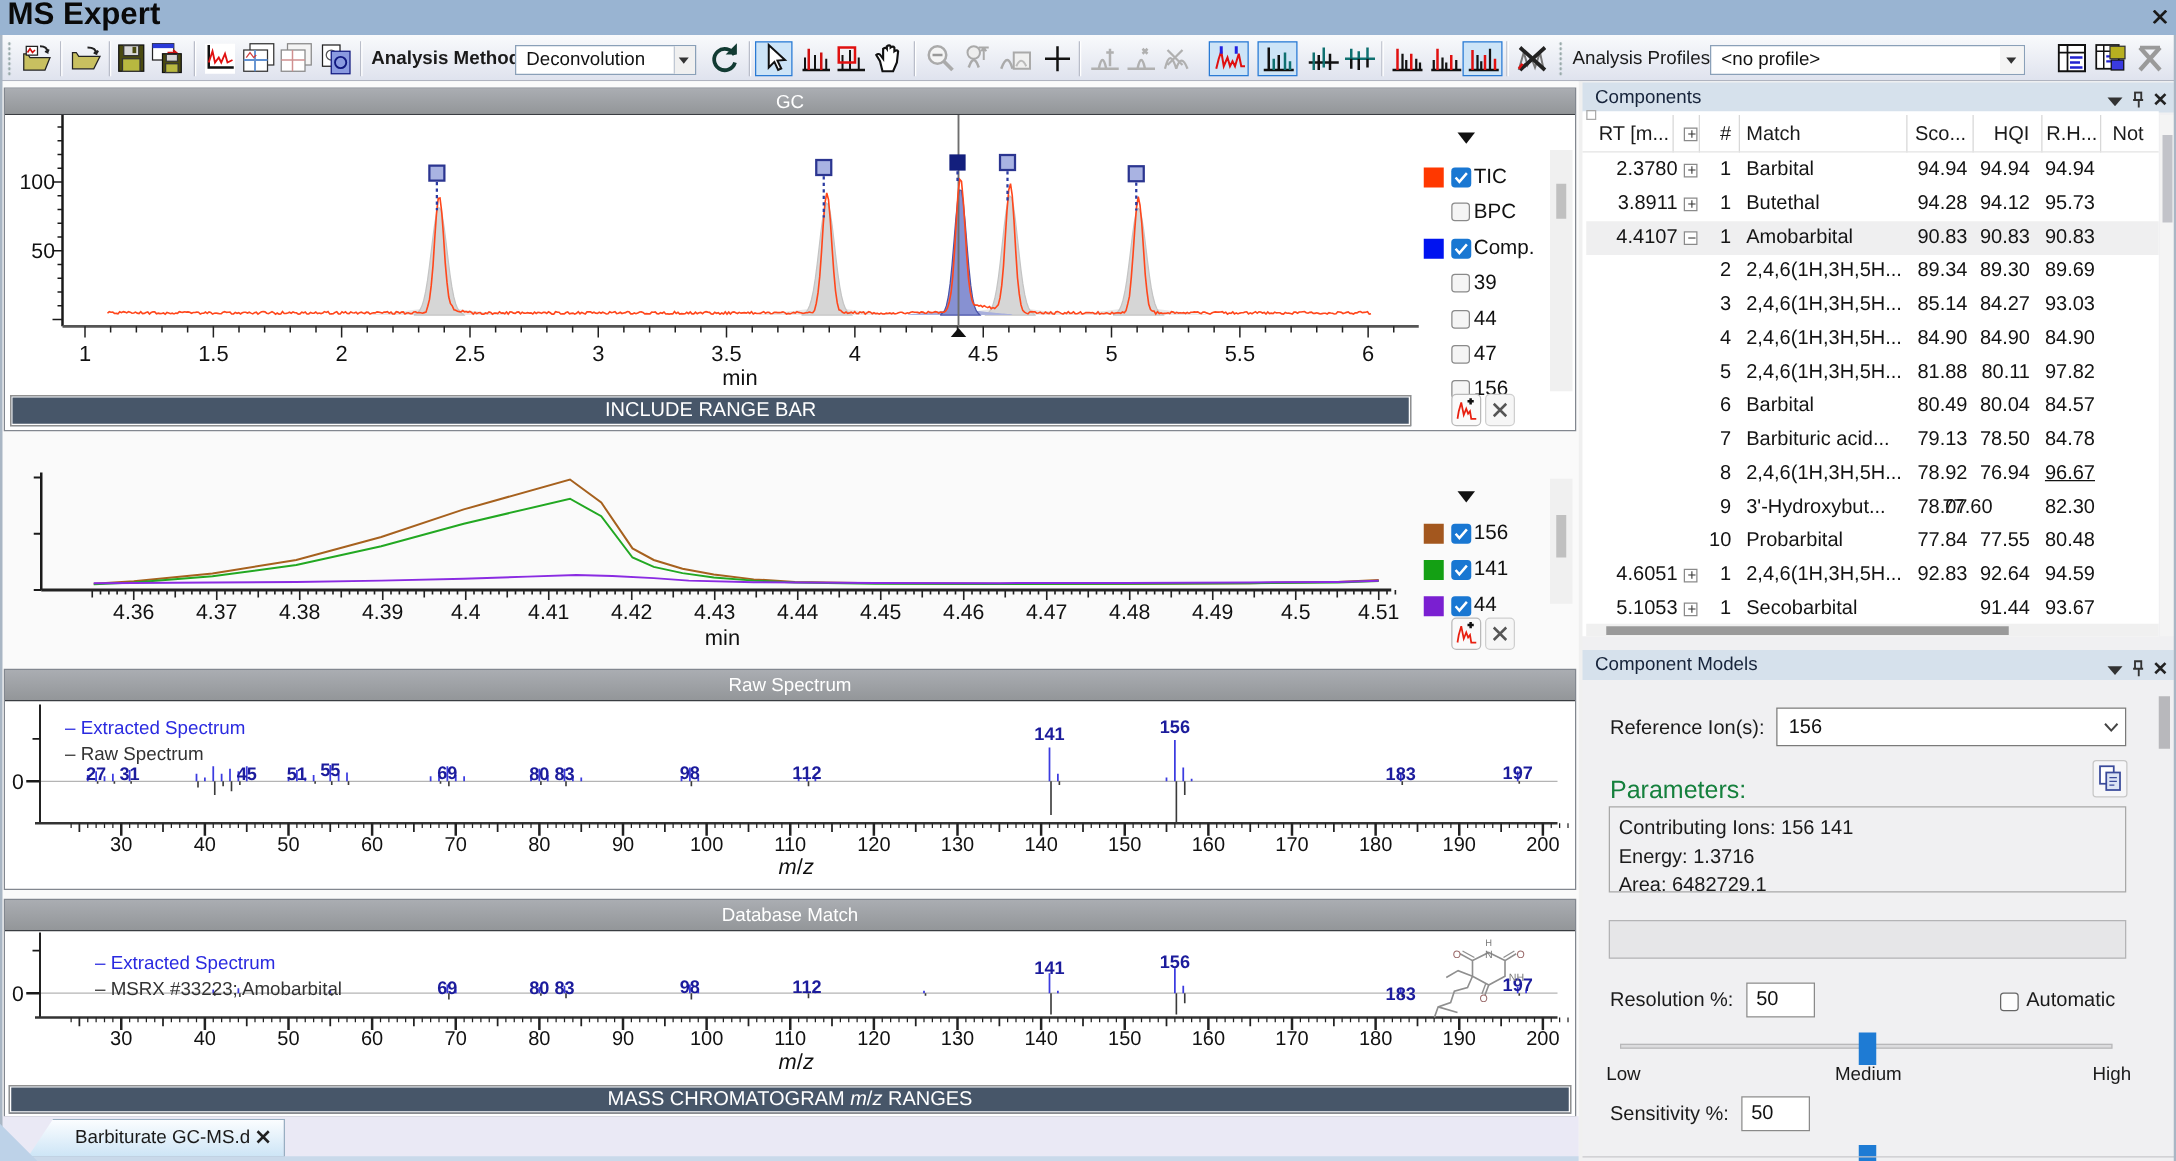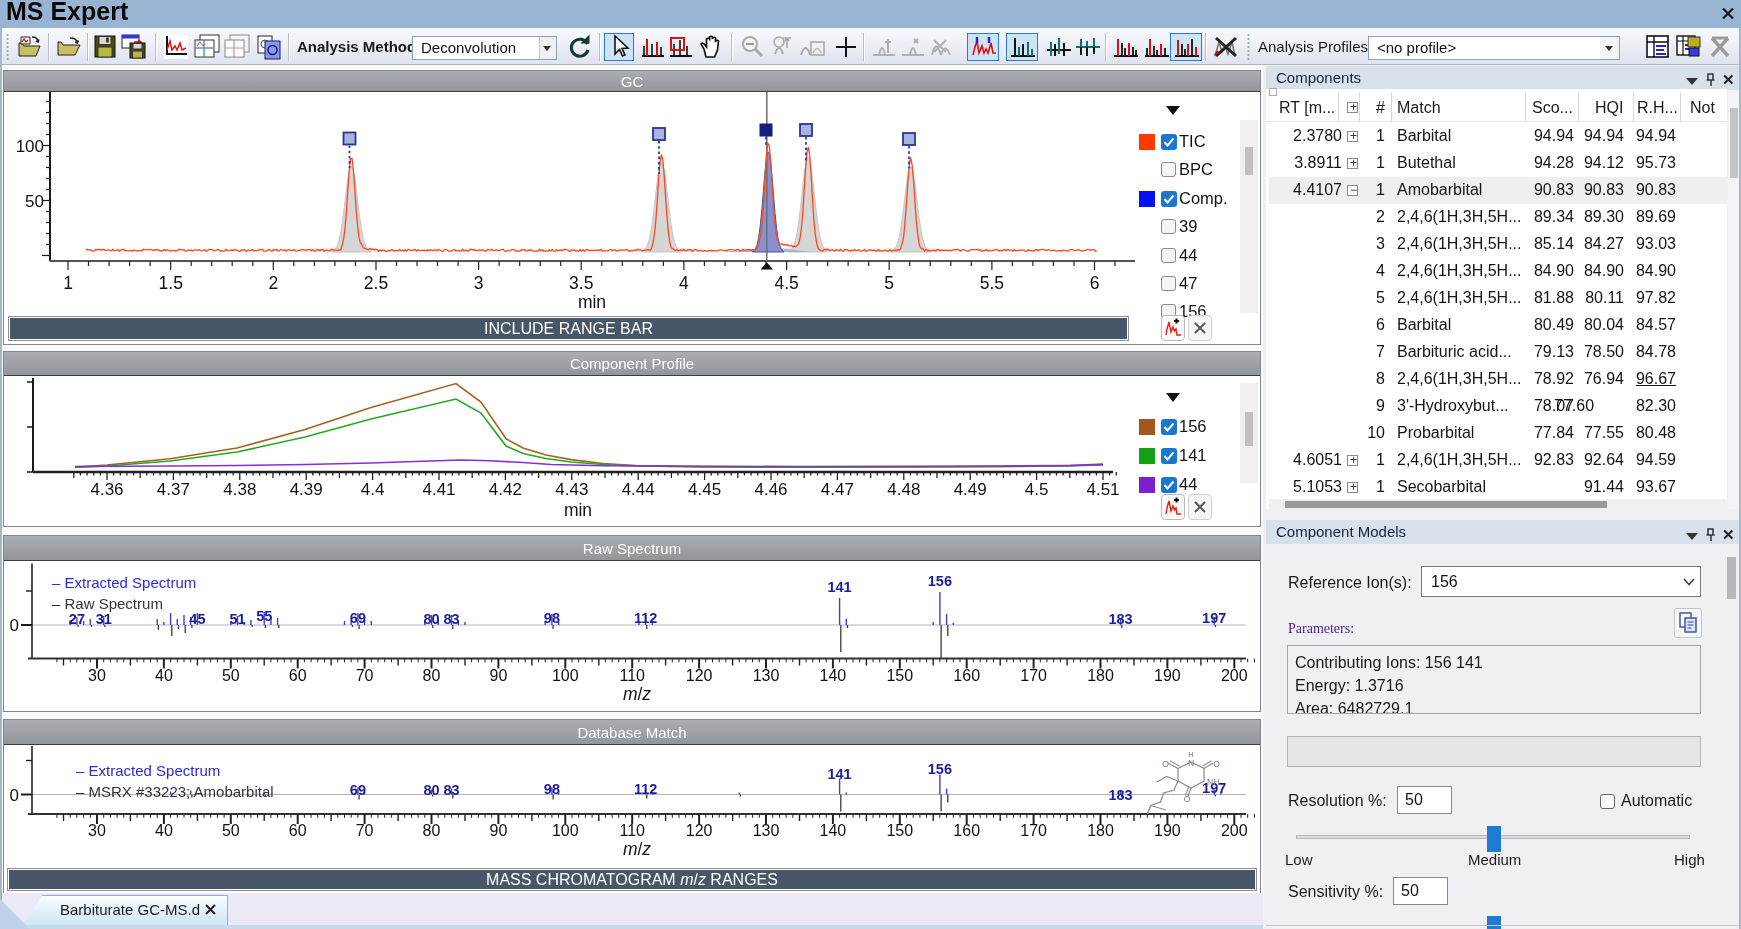--- a/index.html
+++ b/index.html
@@ -404,23 +404,20 @@
 <div style="position:absolute;left:1161px;top:315px;width:24px;height:26px;border:1px solid #b9b9b9;border-radius:4px;background:#fafafa;">
       <svg width="22" height="24" viewBox="0 0 22 24">
         <path d="M4 19 L5 13 L7 6 L9 16 L11 11 L12.5 15 L14 13 L15 19 L19 19" stroke="#e82010" stroke-width="1.4" fill="none"></path>
         <path d="M12 5 h5 M14.5 2.5 v5" stroke="#111" stroke-width="2"></path>
       </svg>
     </div>
     <div style="position:absolute;left:1188px;top:315px;width:24px;height:26px;border:1px solid #cfcfcf;border-radius:4px;background:#f6f6f6;">
       <svg width="22" height="24" viewBox="0 0 22 24">
         <path d="M6 7 L16 17 M16 7 L6 17" stroke="#555" stroke-width="2"></path>
       </svg>
-    </div>
-<div class="panel" style="top:351px;height:176px;">
-      <div class="phead" style="height:24px;line-height:24px;">Component Profile</div>
     </div>
 <svg style="left:4px;top:376px;" width="1236" height="150" viewBox="4 376 1236 150">
 <line x1="33" y1="378" x2="33" y2="472" stroke="#1a1a1a" stroke-width="2"></line>
 <line x1="33" y1="472" x2="1113" y2="472" stroke="#222" stroke-width="2.4"></line>
 <line x1="27" y1="472" x2="33" y2="472" stroke="#1a1a1a" stroke-width="1.5"></line>
 <line x1="27" y1="427" x2="33" y2="427" stroke="#1a1a1a" stroke-width="1.5"></line>
 <line x1="27" y1="382" x2="33" y2="382" stroke="#1a1a1a" stroke-width="1.5"></line>
 <line x1="73.8" y1="472" x2="73.8" y2="478.0" stroke="#222" stroke-width="1.3"></line>
 <line x1="80.4" y1="472" x2="80.4" y2="475.5" stroke="#222" stroke-width="1.3"></line>
 <line x1="87.1" y1="472" x2="87.1" y2="475.5" stroke="#222" stroke-width="1.3"></line>
@@ -1352,21 +1349,21 @@
 <div style="position:absolute;left:1421px;top:566px;width:280px;height:31px;background:#fff;border:1px solid #7a7a7a;font-size:16px;color:#111;line-height:29px;padding-left:9px;">156</div>
 <svg style="left:1683px;top:578px;" width="12" height="8" viewBox="0 0 12 8">
       <path d="M1 1 L6 6.5 L11 1" stroke="#444" stroke-width="1.6" fill="none"></path>
     </svg>
 <div style="position:absolute;left:1674px;top:608px;width:28px;height:30px;border:1px solid #c6c6c6;border-radius:3px;background:#f6f6f8;"></div>
 <svg style="left:1679px;top:612px;" width="19" height="22" viewBox="0 0 19 22">
       <rect x="1" y="1" width="11" height="14" fill="#fff" stroke="#3a4a9a" stroke-width="1.4"></rect>
       <rect x="6" y="6" width="11" height="14" fill="#dce4f4" stroke="#3a4a9a" stroke-width="1.4"></rect>
       <path d="M8.5 10 h6 M8.5 13 h6 M8.5 16 h4" stroke="#3a4a9a" stroke-width="1"></path>
     </svg>
-<div style="position:absolute;left:1288px;top:621px;font-size:14px;color:#4c1d95;font-family:Liberation Serif, serif;">Parameters:</div>
+<div style="position:absolute;left:1288px;top:621px;font-size:20px;color:#15803d;">Parameters:</div>
 <div style="position:absolute;left:1287px;top:645px;width:414px;height:69px;border:1px solid #a8a8a8;overflow:hidden;">
       <div style="position:absolute;left:7px;top:8px;font-size:16px;color:#1a1a1a;">Contributing Ions: 156 141</div>
       <div style="position:absolute;left:7px;top:31px;font-size:16px;color:#1a1a1a;">Energy: 1.3716</div>
       <div style="position:absolute;left:7px;top:54px;font-size:16px;color:#1a1a1a;">Area: 6482729.1</div>
     </div>
 <div style="position:absolute;left:1287px;top:736px;width:414px;height:31px;background:#e6e6e8;border:1px solid #b4b4b6;"></div>
 <div style="position:absolute;left:1288px;top:792px;font-size:16px;color:#1a1a1a;">Resolution %:</div>
 <div style="position:absolute;left:1397px;top:786px;width:55px;height:28px;background:#fff;border:1px solid #8a8a8a;font-size:16px;color:#111;line-height:26px;padding-left:7px;">50</div>
 <div style="position:absolute;left:1600px;top:794px;width:15px;height:15px;border:1px solid #666;border-radius:3px;background:#fdfdfd;"></div>
 <div style="position:absolute;left:1621px;top:792px;font-size:16px;color:#1a1a1a;">Automatic</div>

